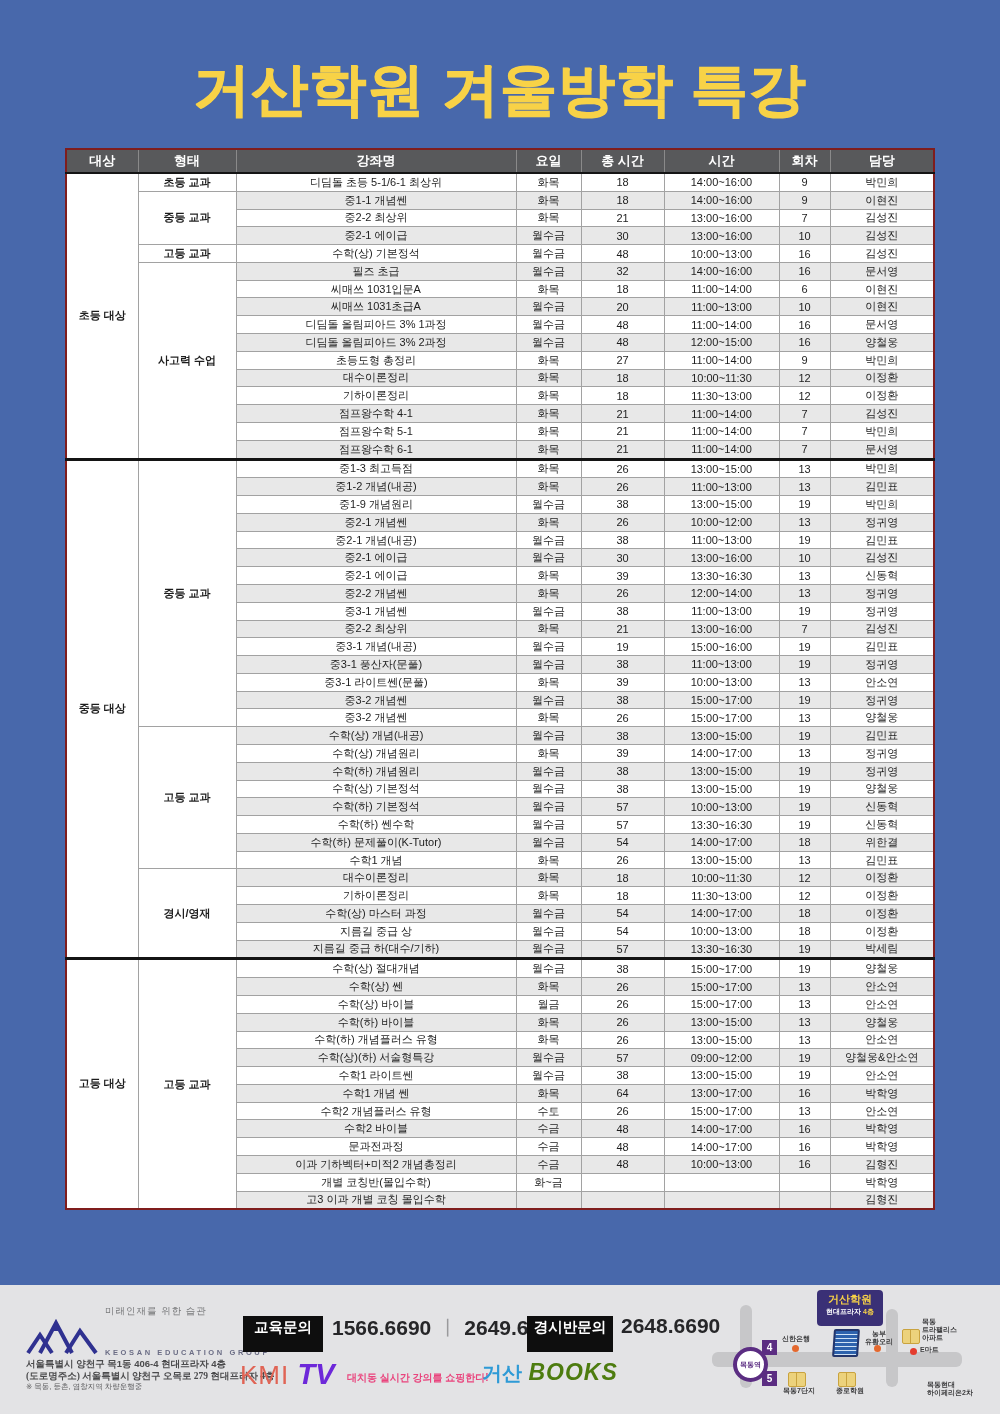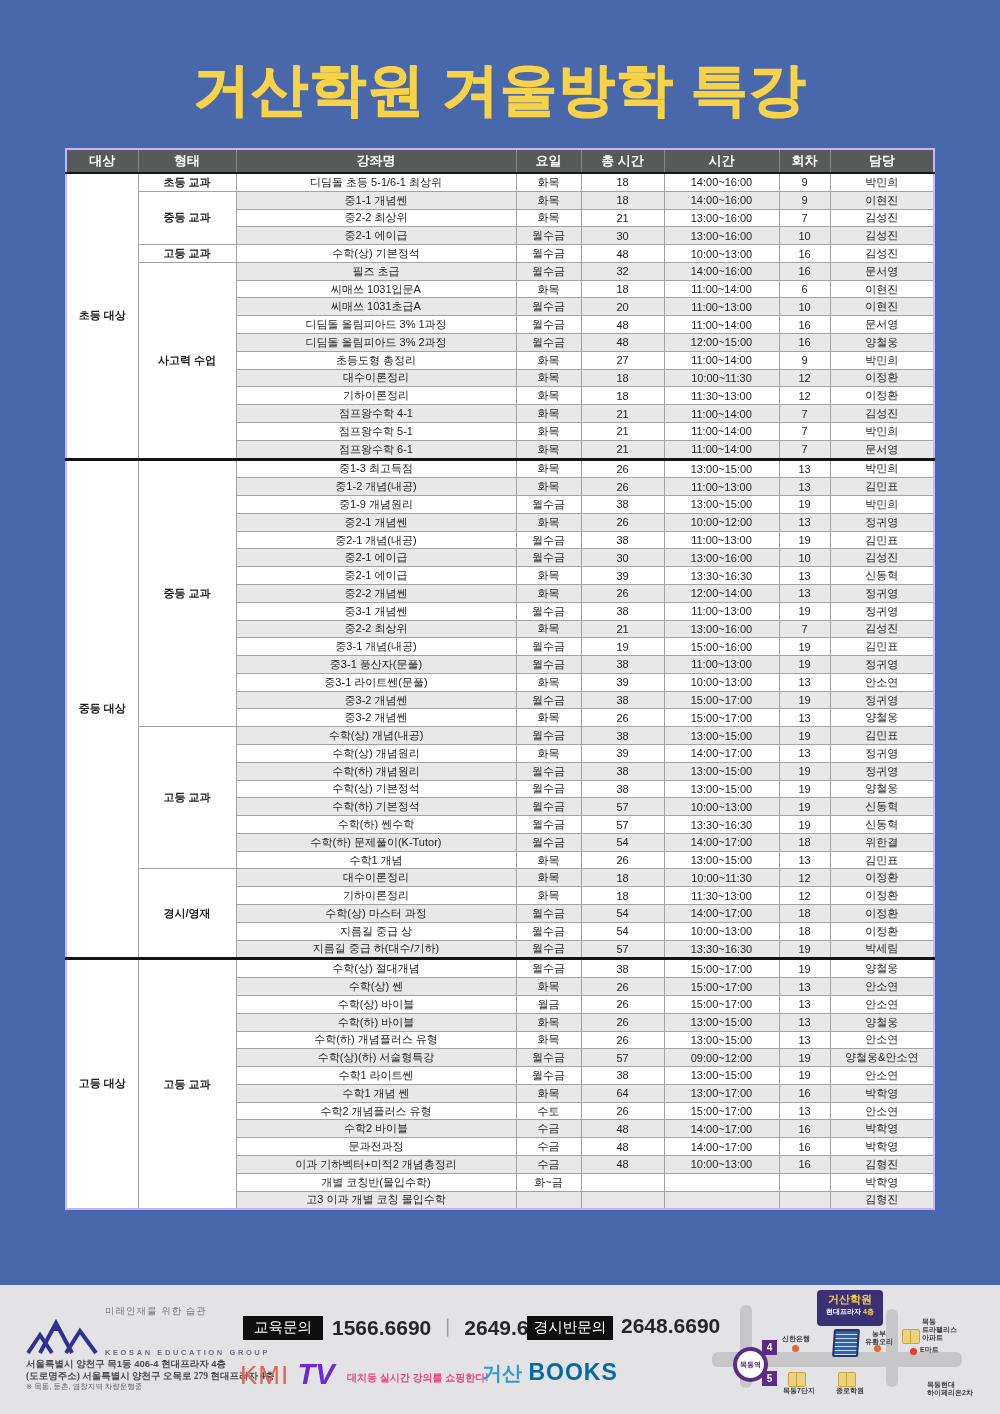--- a/index.html
+++ b/index.html
@@ -11,21 +11,21 @@
   
   .title{
     position:absolute;top:52px;left:0;width:1000px;text-align:center;
     font-size:57px;font-weight:900;color:#f8d247;letter-spacing:1px;
     -webkit-text-stroke:1px #f8d247;
   }
   
   .tbl-wrap{position:absolute;top:148px;left:65px;width:868px;}
   table.sched{
     border-collapse:collapse;table-layout:fixed;width:868px;
-    background:#fef9c3;border:2px solid #c4b5fd;
+    background:#fef9c3;border:2px solid #7f1d1d;
   }
   table.sched th{
     background:#58595b;color:#fff;font-size:13px;font-weight:bold;
     height:22px;padding:0;border-left:1px solid #8a8a8a;border-bottom:2px solid #141414;
   }
   table.sched th:first-child{border-left:none;}
   table.sched td{
     font-size:11px;color:#1d1d1d;text-align:center;vertical-align:middle;
     height:16.79px;padding:0 2px;border:1px solid #a2a2a2;overflow:hidden;white-space:nowrap;
   }
@@ -40,33 +40,33 @@
     background:#e3e3e5;color:#3c3c3e;
   }
   .logo-tag{position:absolute;left:105px;top:20px;font-size:9.5px;color:#77787a;letter-spacing:1px;}
   .logo-main{position:absolute;left:102px;top:30px;font-size:34px;font-weight:900;letter-spacing:1px;}
   .logo-main .n1{color:#2f3190;} .logo-main .n2{color:#8a8c8e;}
   .logo-sub{position:absolute;left:105px;top:63px;font-size:7.5px;color:#6b6d85;letter-spacing:2.6px;font-weight:bold;}
   .addr1{position:absolute;left:26px;top:73px;font-size:9.5px;font-weight:bold;color:#4a4a4c;}
   .addr2{position:absolute;left:26px;top:85px;font-size:9.5px;font-weight:bold;color:#4a4a4c;font-family:Liberation Serif, serif;}
   .addr3{position:absolute;left:26px;top:97px;font-size:7.5px;color:#5a5a5c;}
   .badge{
-    position:absolute;background:#0e0e0e;color:#fff;font-weight:normal;font-size:14.5px;
-    height:24px;line-height:22px;text-align:center;
+    position:absolute;background:#0e0e0e;color:#fff;font-weight:bold;font-size:14.5px;
+    height:36px;line-height:22px;text-align:center;
   }
   .badge.edu{left:243px;top:31px;width:80px;}
   .badge.gyeongsi{left:527px;top:31px;width:86px;}
   .phone1{position:absolute;left:332px;top:29px;font-size:21px;font-weight:bold;color:#262628;}
   .phone1 .sep{color:#9a9a9c;font-weight:normal;padding:0 6px;}
   .phone2{position:absolute;left:621px;top:29px;font-size:21px;font-weight:bold;color:#262628;}
   .kmi{position:absolute;left:240px;top:73px;font-size:26px;color:#e06455;letter-spacing:1px;}
   .kmi b{color:#6d28d9;font-size:29px;font-style:italic;letter-spacing:0;}
   .kmi-tag{position:absolute;left:347px;top:86px;font-size:10px;font-weight:bold;color:#e9447d;}
   .books{position:absolute;left:482px;top:74px;font-size:23px;font-weight:900;}
-  .books .k{color:#2e9ad6;font-size:20px;} .books .b{color:#0369a1;letter-spacing:1px;}
+  .books .k{color:#2e9ad6;font-size:20px;} .books .b{color:#4d7c0f;letter-spacing:1px;font-style:italic;}
   
   .map{position:absolute;left:700px;top:0;width:300px;height:129px;}
   .road{position:absolute;background:#c7c7c9;border-radius:6px;}
   .road.h{left:12px;top:67px;width:250px;height:15px;}
   .road.v1{left:40px;top:20px;width:12px;height:83px;}
   .road.v2{left:186px;top:24px;width:12px;height:78px;}
   .station{
     position:absolute;left:33px;top:62px;width:27px;height:27px;border-radius:50%;
     background:#fff;border:4px solid #5b2d82;color:#5b2d82;font-size:7px;font-weight:bold;
     display:flex;align-items:center;justify-content:center;

